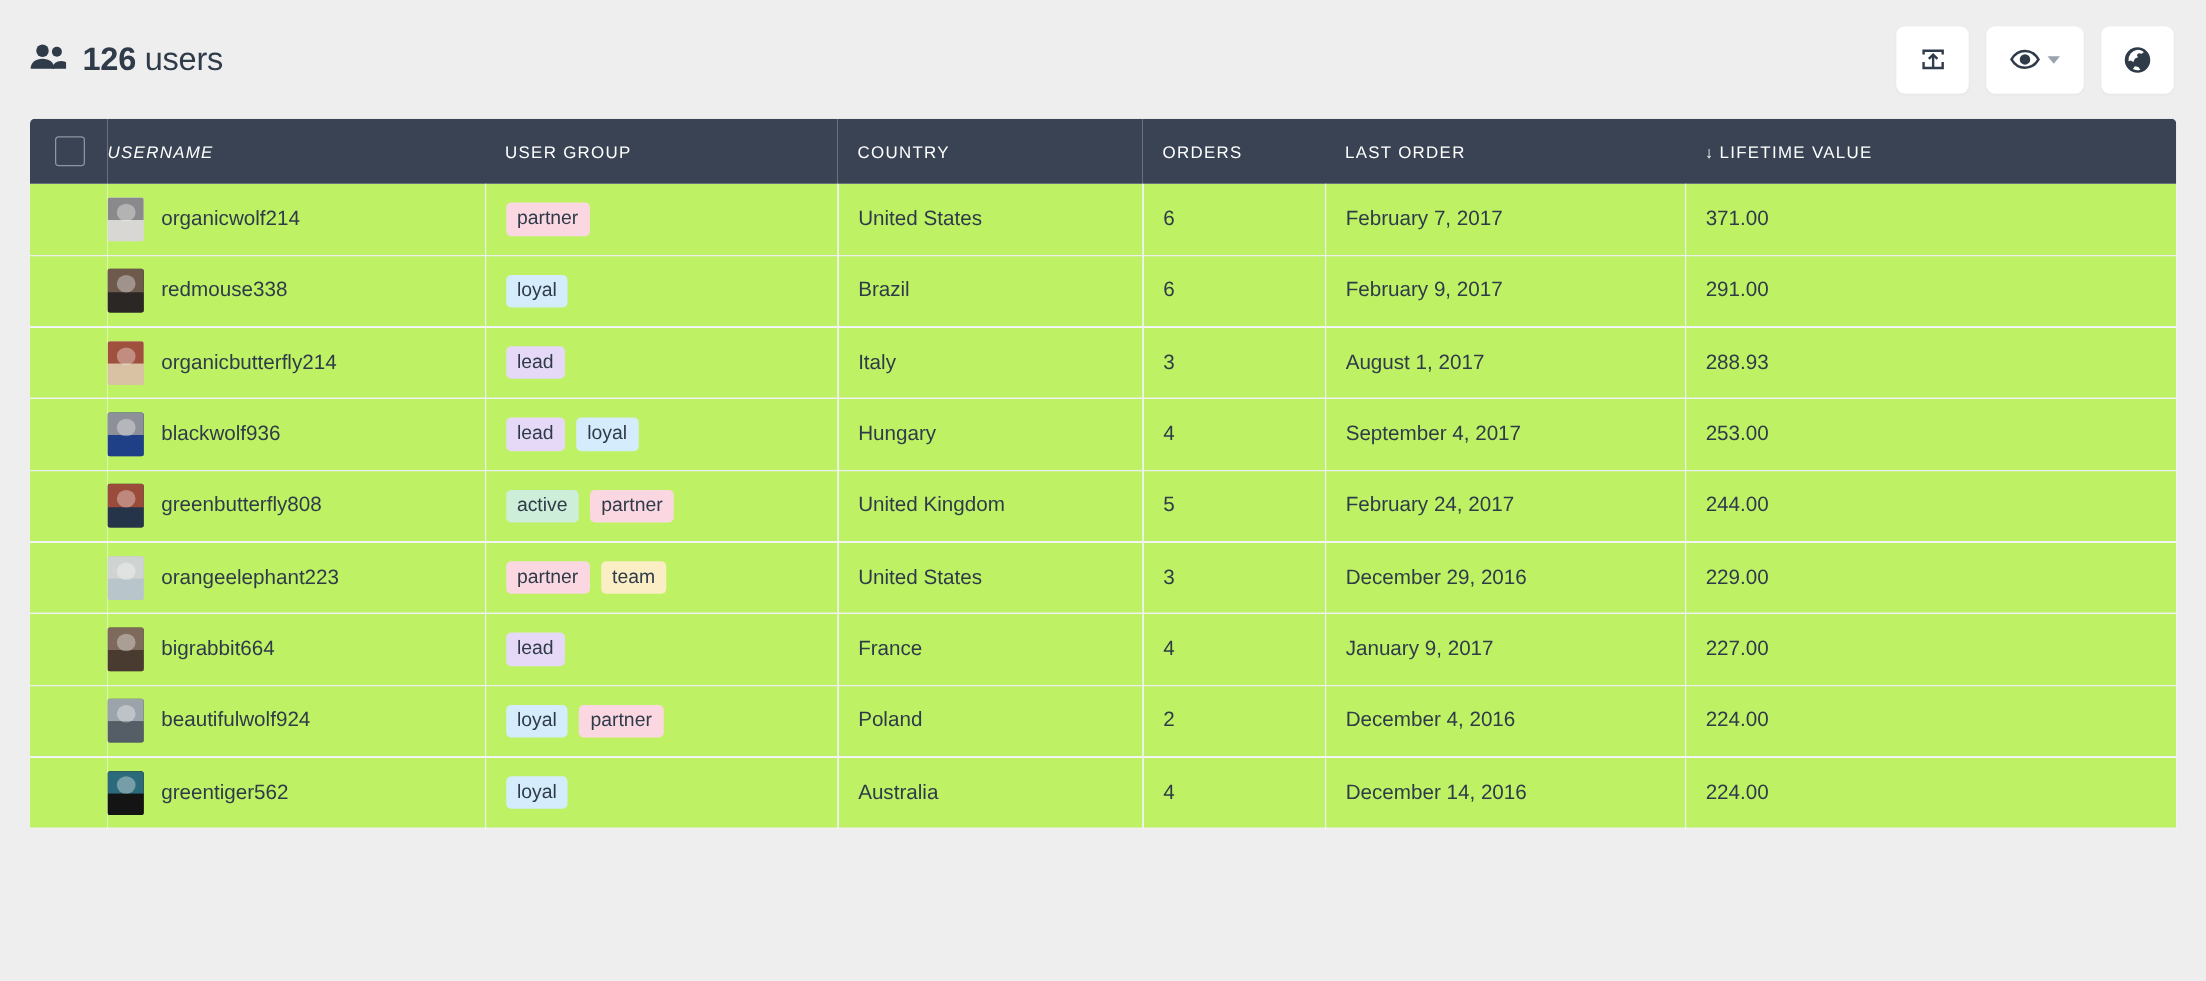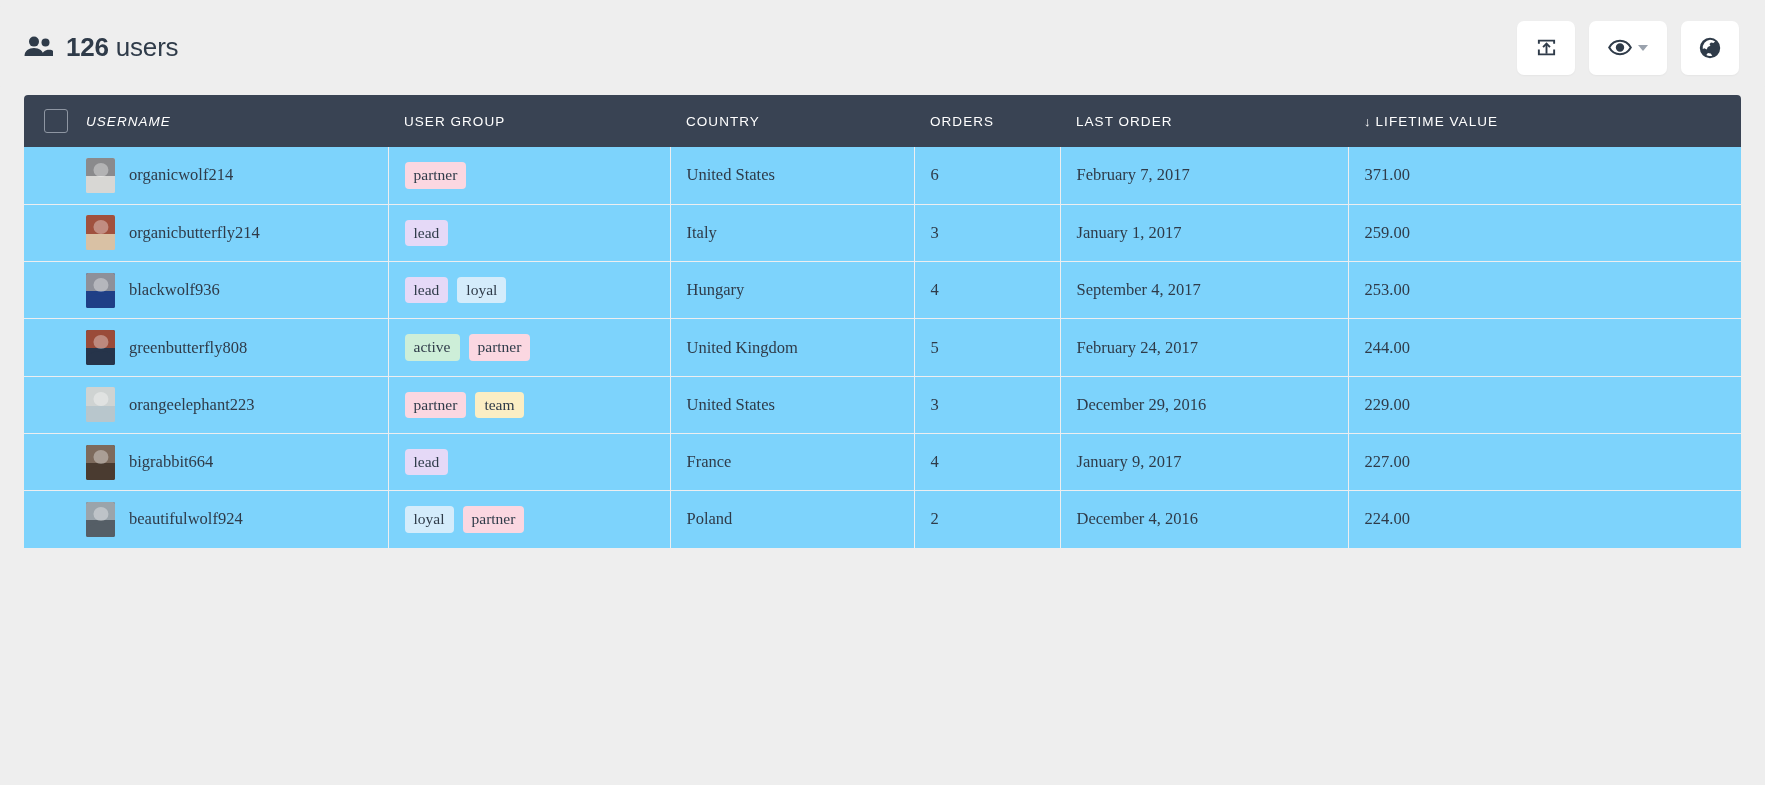--- a/index.html
+++ b/index.html
@@ -113,22 +113,21 @@
     cursor: pointer;
   }
   .sort-arrow {
     display: inline-block;
     margin-right: 4px;
     font-size: 13px;
   }
 
   tbody tr {
     border-bottom: 1px solid #edeef0;
-    background: #7dd3fc;
-    font-family: Liberation Serif, serif;
+    background: #bef264;
   }
   tbody td {
     height: 57.3px;
     padding: 0 16px;
     font-size: 16.5px;
     color: #2f3b49;
     vertical-align: middle;
     border-right: 1px solid #edeef0;
     white-space: nowrap;
     overflow: hidden;
@@ -296,38 +295,61 @@
           </td>
           <td>United States</td>
           <td>6</td>
           <td>February 7, 2017</td>
           <td class="cell-ltv">371.00</td>
         </tr>
         <tr>
           <td class="cell-check"></td>
           <td class="cell-user">
             <div class="user-cell">
+              <div class="avatar" style="background: rgb(43, 39, 36);">
+                <div class="a-top" style="background:#6d5a4d"></div>
+                <div class="a-bot" style="background:#2b2724"></div>
+                <div class="a-head" style="background:rgba(255,255,255,0.35)"></div>
+                <div class="a-body" style="background:#2b2724"></div>
+              </div>
+              <span class="uname">redmouse338</span>
+            </div>
+          </td>
+          <td>
+            <div class="tags">
+              <span class="tag tag-loyal" style="background: rgb(212, 236, 251);">loyal</span>
+            </div>
+          </td>
+          <td>Brazil</td>
+          <td>6</td>
+          <td>February 9, 2017</td>
+          <td class="cell-ltv">291.00</td>
+        </tr>
+        <tr>
+          <td class="cell-check"></td>
+          <td class="cell-user">
+            <div class="user-cell">
               <div class="avatar" style="background: rgb(217, 193, 164);">
                 <div class="a-top" style="background:#a0513e"></div>
                 <div class="a-bot" style="background:#d9c1a4"></div>
                 <div class="a-head" style="background:rgba(255,255,255,0.35)"></div>
                 <div class="a-body" style="background:#d9c1a4"></div>
               </div>
               <span class="uname">organicbutterfly214</span>
             </div>
           </td>
           <td>
             <div class="tags">
               <span class="tag tag-lead" style="background: rgb(229, 217, 247);">lead</span>
             </div>
           </td>
           <td>Italy</td>
           <td>3</td>
-          <td>January 1, 2017</td>
-          <td class="cell-ltv">259.00</td>
+          <td>August 1, 2017</td>
+          <td class="cell-ltv">288.93</td>
         </tr>
         <tr>
           <td class="cell-check"></td>
           <td class="cell-user">
             <div class="user-cell">
               <div class="avatar" style="background: rgb(31, 63, 134);">
                 <div class="a-top" style="background:#8e9099"></div>
                 <div class="a-bot" style="background:#1f3f86"></div>
                 <div class="a-head" style="background:rgba(255,255,255,0.35)"></div>
                 <div class="a-body" style="background:#1f3f86"></div>
@@ -434,15 +456,38 @@
             <div class="tags">
               <span class="tag tag-loyal" style="background: rgb(212, 236, 251);">loyal</span>
               <span class="tag tag-partner" style="background: rgb(251, 215, 225);">partner</span>
             </div>
           </td>
           <td>Poland</td>
           <td>2</td>
           <td>December 4, 2016</td>
           <td class="cell-ltv">224.00</td>
         </tr>
+        <tr>
+          <td class="cell-check"></td>
+          <td class="cell-user">
+            <div class="user-cell">
+              <div class="avatar" style="background: rgb(20, 20, 20);">
+                <div class="a-top" style="background:#2b6a7a"></div>
+                <div class="a-bot" style="background:#141414"></div>
+                <div class="a-head" style="background:rgba(255,255,255,0.35)"></div>
+                <div class="a-body" style="background:#141414"></div>
+              </div>
+              <span class="uname">greentiger562</span>
+            </div>
+          </td>
+          <td>
+            <div class="tags">
+              <span class="tag tag-loyal" style="background: rgb(212, 236, 251);">loyal</span>
+            </div>
+          </td>
+          <td>Australia</td>
+          <td>4</td>
+          <td>December 14, 2016</td>
+          <td class="cell-ltv">224.00</td>
+        </tr>
       </tbody>
   </table>
 </div>
 
 </body></html>

